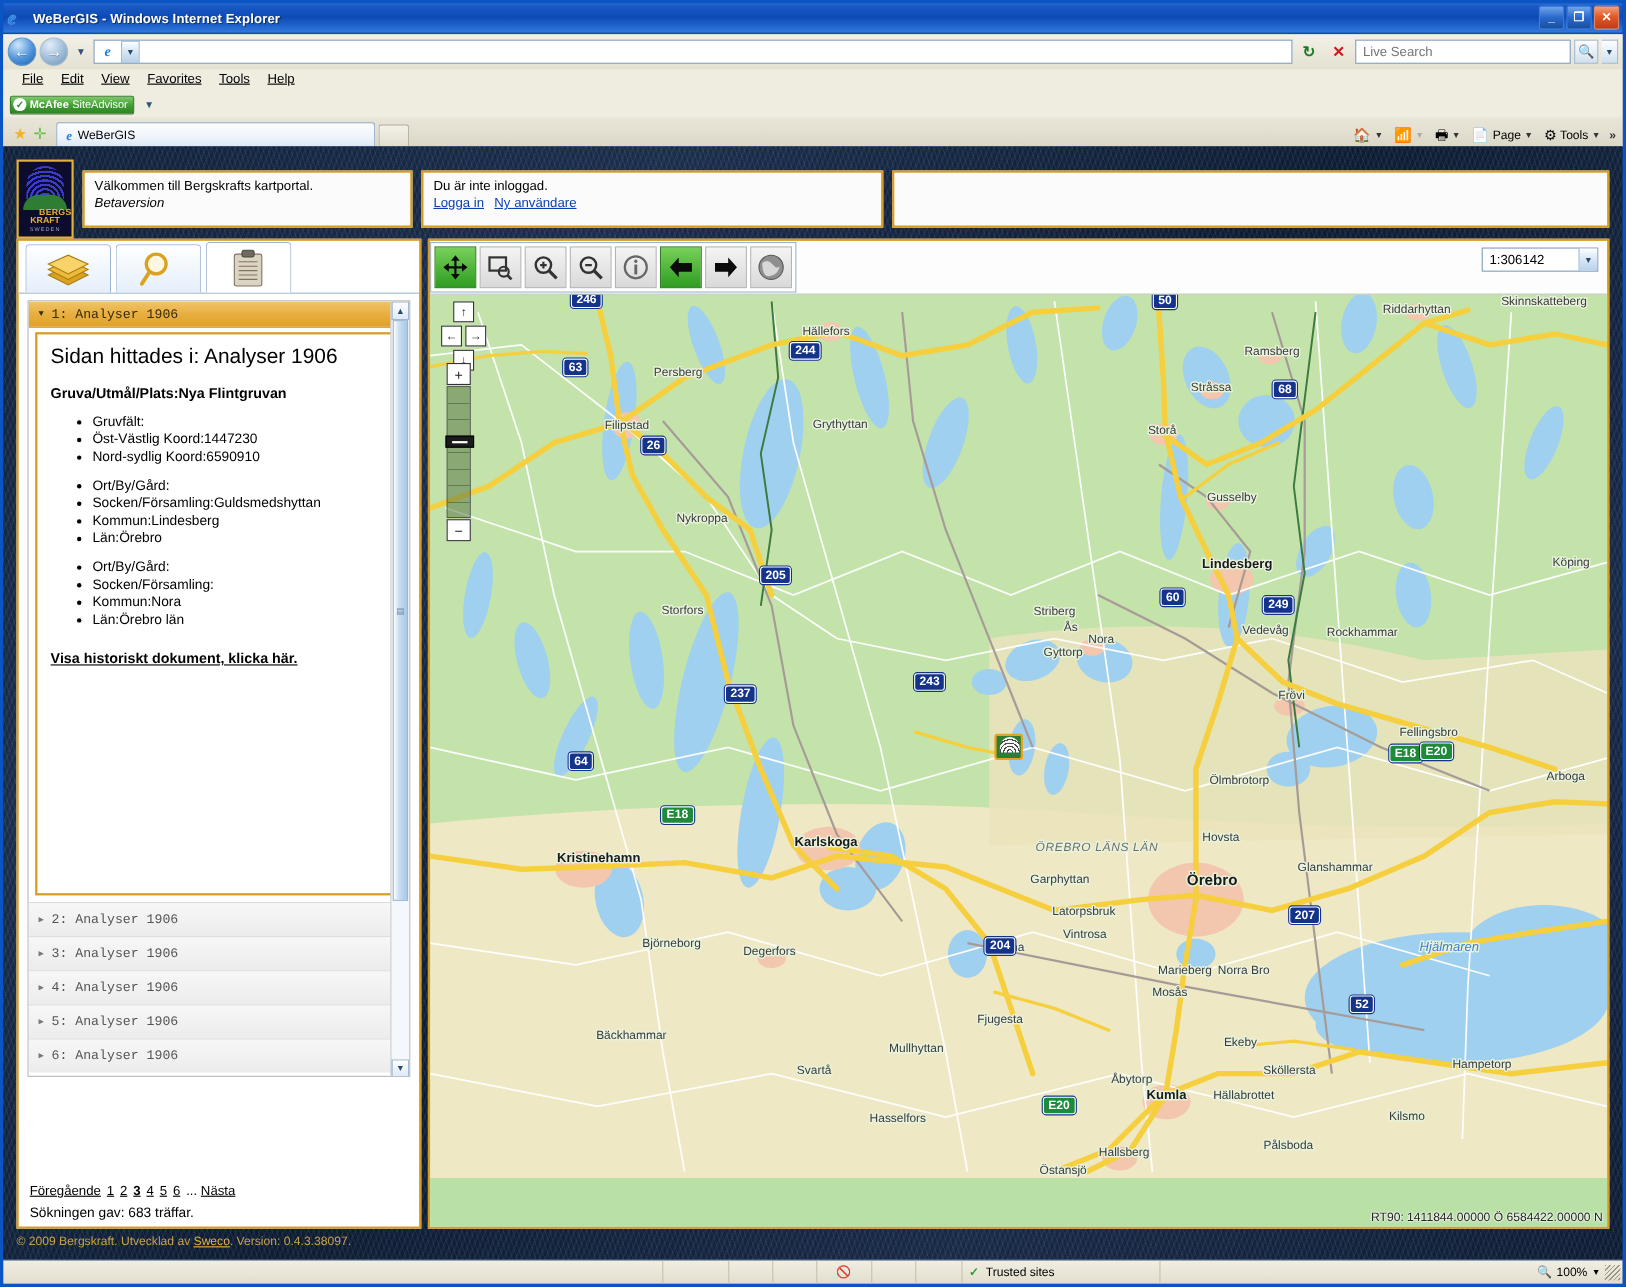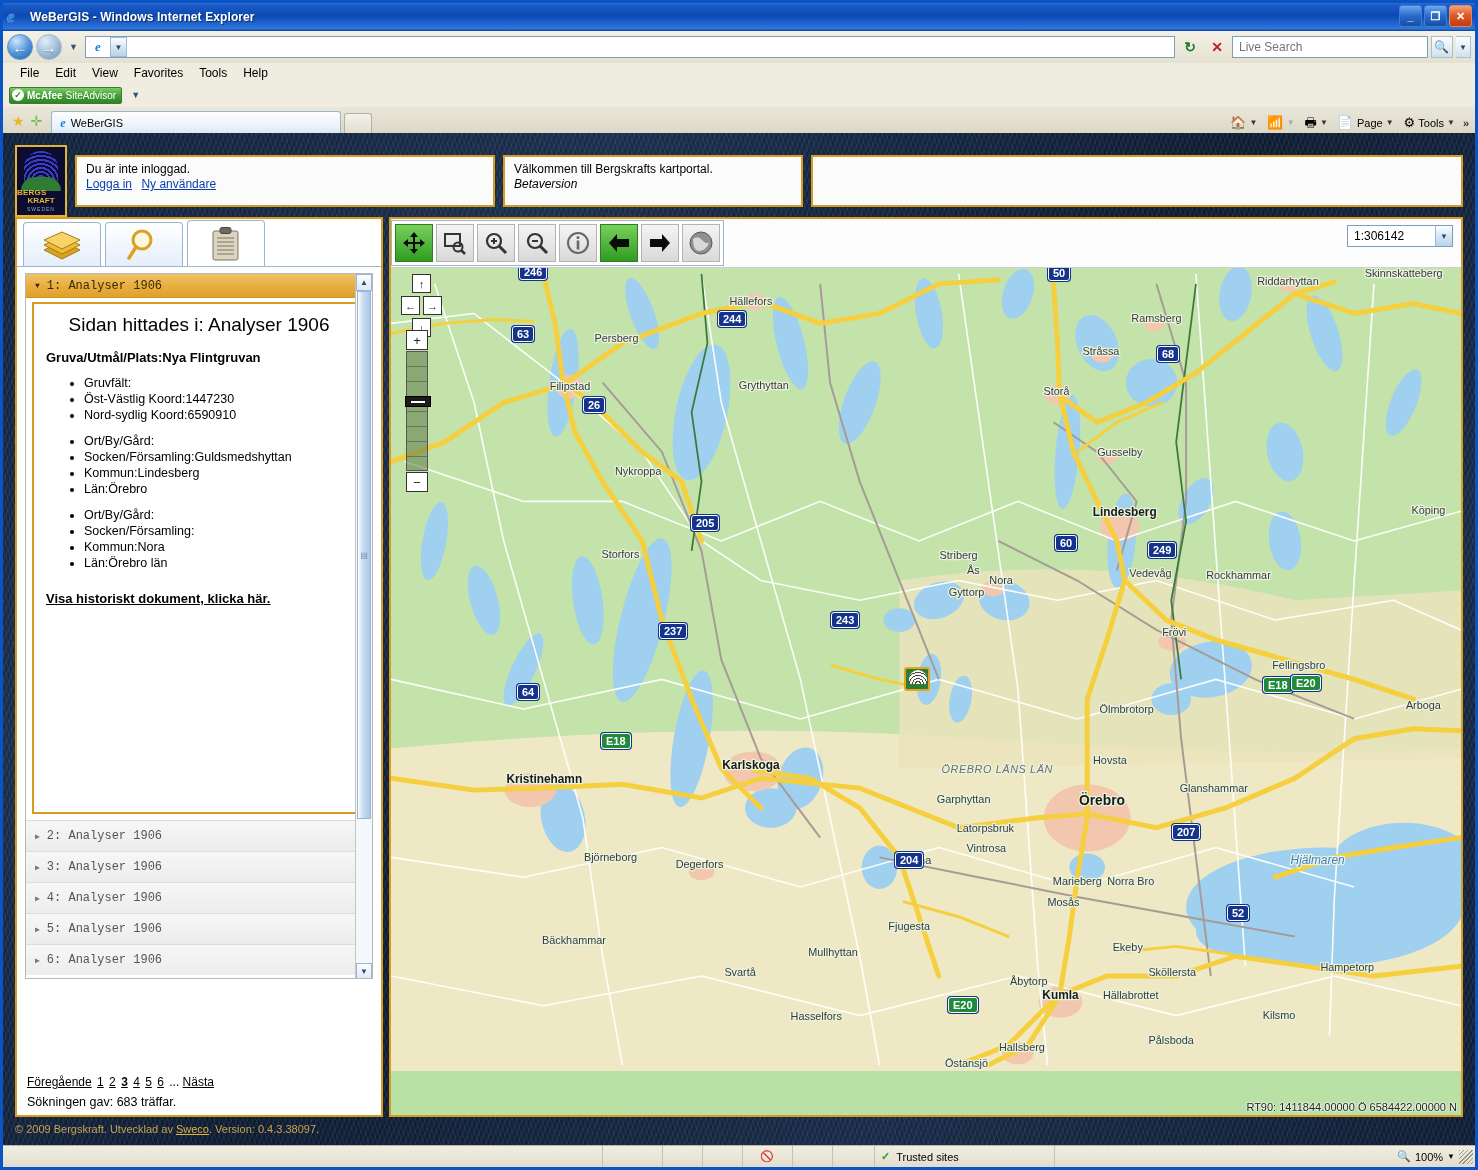--- a/index.html
+++ b/index.html
@@ -88,22 +88,22 @@
     width:22px;height:22px;border:1px solid #a8bdd0;
     background:linear-gradient(to bottom,#fcfdff,#e4eef8 55%,#cfe0ef);
     display:flex;align-items:center;justify-content:center;color:#2a5d96;font-size:12px;
   }
   #searchcaret {
     width:15px;height:22px;border:1px solid #a8bdd0;border-left:0;
     background:linear-gradient(to bottom,#fcfdff,#e4eef8 55%,#cfe0ef);
     display:flex;align-items:center;justify-content:center;font-size:8px;color:#2a4a6a;
   }
   #menubar {
-    height:20px; display:flex; align-items:center; gap:2px; padding-left:10px;
-    background:#efece0; font-size:12px; color:#000;
+    height:20px; display:flex; align-items:flex-start; gap:2px; padding-left:10px;
+    background:#efece0; font-size:12px; color:#000;text-decoration:underline;
   }
   #menubar span { padding:1px 7px; }
   #favbar {
     height:24px; display:flex; align-items:center; padding-left:6px;
     background:#efece0; gap:5px;
   }
   #mcafee {
     display:flex;align-items:center;height:17px;
     border:1px solid #3a7a32; border-radius:2px;
     background:linear-gradient(to bottom,#7ec96a,#3f9c32 55%,#2f8426);
@@ -151,21 +151,21 @@
     display:flex;flex-direction:column;align-items:center;justify-content:flex-start;
     position:relative; overflow:hidden;
   }
   #logo .arch {
     width:34px;height:30px;margin-top:4px;border-radius:17px 17px 0 0;
     background:repeating-radial-gradient(circle at 50% 100%, #3b3bd0 0 2px, #0c0c2e 2px 4px);
   }
   #logo .green { position:absolute; left:4px; right:4px; top:30px; height:14px;
     background:#2e7d32; border-radius:14px 14px 0 0; }
   #logo .lt { position:absolute; left:0;right:0;top:42px; color:#e3b23a; font-size:8px;
-    font-weight:bold; text-align:left; line-height:8px; letter-spacing:.2px; }
+    font-weight:bold; text-align:right; line-height:8px; letter-spacing:.2px; }
   #logo .lt2 { position:absolute; left:0;right:0;top:50px; color:#e3b23a; font-size:8px;
     font-weight:bold; text-align:center; line-height:8px; }
   #logo .lt3 { position:absolute; left:0;right:0;top:59px; color:#9aa7c4; font-size:5px;
     text-align:center; letter-spacing:1px; }
   .hdrbox {
     background:#fbfbfb; border:2px solid #d79b20; padding:5px 9px;
     font-size:12px; color:#000; line-height:15px; overflow:hidden;
   }
   #hdr1 { width:300px; flex:0 0 300px; }
   #hdr1 i { font-style:italic; }
@@ -198,21 +198,21 @@
     height:24px; display:flex; align-items:center; gap:7px; padding-left:9px;
     background:linear-gradient(to bottom,#f0c469,#e7ad3c 55%,#e0a12c);
     font-size:12px; color:#3a2a06; font-family:"Liberation Mono", monospace;
     border-bottom:1px solid #cf9422;
   }
   .tri { font-size:8px; color:#3a2a06; }
   .acc-panel {
     margin:4px 6px 6px 6px; border:2px solid #d79b20; background:#fff;
     padding:10px 12px 16px 12px; height:512px; overflow:hidden;
   }
-  .acc-panel h3 { margin:0 0 14px 0; font-size:19px; font-weight:normal; color:#000;text-align:center; }
+  .acc-panel h3 { margin:0 0 14px 0; font-size:19px; font-weight:normal; color:#000; }
   .acc-panel ul { margin:0 0 2px 0; padding-left:38px; }
   .acc-panel li { font-size:12.5px; line-height:16px; color:#000; list-style:disc; }
   .acc-panel .subtitle { font-size:13px; font-weight:bold; margin:14px 0 10px 0; }
   .acc-panel .gap { height:10px; list-style:none; }
   .acc-panel .doclink {
     display:inline-block; margin-top:18px; font-size:13px; font-weight:bold;
     color:#000; text-decoration:underline;
   }
   .acc-hdr-closed {
     height:31px; display:flex; align-items:center; gap:7px; padding-left:9px;
@@ -439,28 +439,28 @@
   <div id="page">
 
     <div id="apphdr">
       <div id="logo">
         <div class="arch"></div>
         <div class="green"></div>
         <div class="lt">BERGS</div>
         <div class="lt2">KRAFT</div>
         <div class="lt3">SWEDEN</div>
       </div>
+      <div class="hdrbox" id="hdr1">
+        <div>Välkommen till Bergskrafts kartportal.</div>
+        <i>Betaversion</i>
+      </div>
       <div class="hdrbox" id="hdr2">
         <div>Du är inte inloggad.</div>
         <a href="#">Logga in</a>
         <a href="#">Ny användare</a>
-      </div>
-      <div class="hdrbox" id="hdr1">
-        <div>Välkommen till Bergskrafts kartportal.</div>
-        <i>Betaversion</i>
       </div>
       <div class="hdrbox" id="hdr3"></div>
     </div>
 
     <div id="leftpanel">
       <div id="panel-tabs">
         <div class="ptab">
           <svg width="46" height="30" viewBox="0 0 46 30">
             <polygon points="5,20 23,11 41,20 23,29" fill="#d9a321" stroke="#a87a12"></polygon>
             <polygon points="5,15 23,6 41,15 23,24" fill="#edbb3a" stroke="#a87a12"></polygon>

